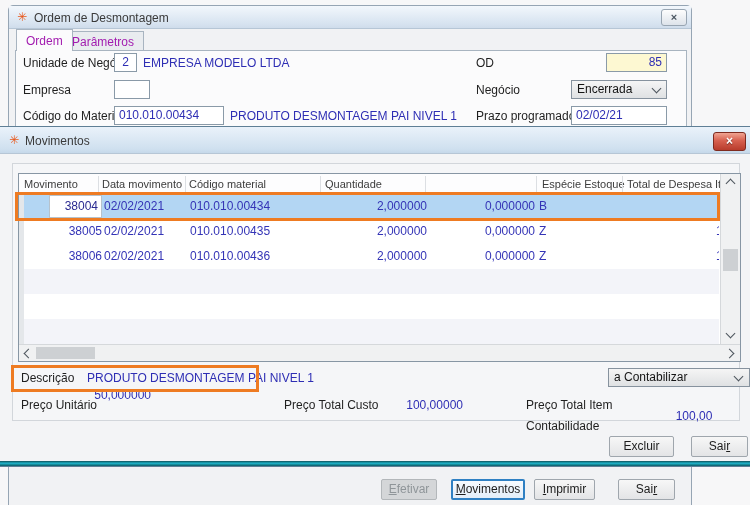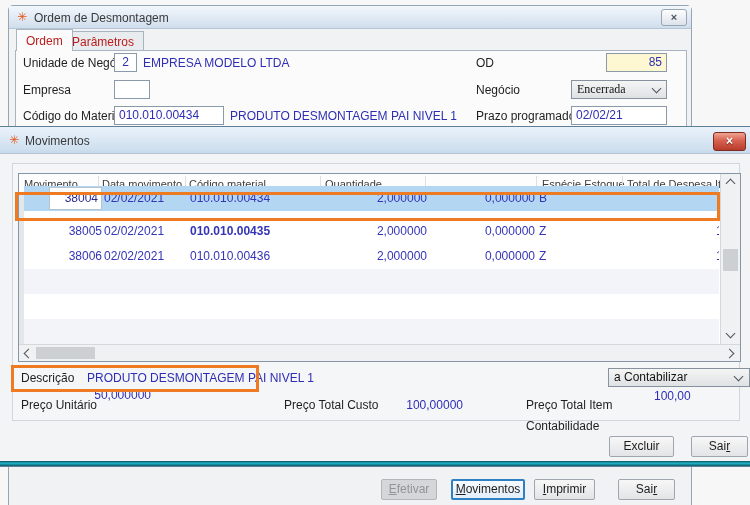--- a/index.html
+++ b/index.html
@@ -32,21 +32,21 @@
   .win-title { position:absolute; top:4px; height:16px; line-height:16px; color:#3a3a3a; }
   .app-icon { position:absolute; top:3px; width:14px; height:16px; line-height:16px;
               color:#e8581c; font-size:12px; font-weight:bold; text-align:center; }
 
   .ordem-win { position:absolute; left:8px; top:5px; width:684px; height:505px;
                background:#f1f2f4; border:1px solid #96a5b4; border-radius:5px 5px 0 0; z-index:1; }
   .close-gray { position:absolute; left:652px; top:3px; width:26px; height:17px;
                 background:linear-gradient(#fdfdfd,#dde3ea); border:1px solid #98a5b2; border-radius:3px;
                 text-align:center; line-height:15px; font-size:11px; font-weight:bold; color:#4a5560; }
   .tab { position:absolute; height:20px; line-height:20px; padding:0 9px; top:25px;
-         border:1px solid #a8b4c0; border-bottom:none; background:#e9ecef; color:#b91c1c; }
+         border:1px solid #a8b4c0; border-bottom:none; background:#e9ecef; color:#a21caf; }
   .tab.active { top:23px; height:22px; line-height:22px; background:#fbfbfc; z-index:3; }
   .pane { position:absolute; left:6px; top:44px; width:672px; height:411px;
           background:#fbfbfc; border:1px solid #a8b4c0; }
 
   .mov-win { position:absolute; left:-2px; top:126px; width:754px; height:341px;
              background:#f3f4f6; border:1px solid #5f7f96; z-index:2; }
   .mov-win .titlebar { height:27px; background:linear-gradient(#eaf2fa,#cfe0ef 85%,#c5d8ea); }
   .close-red { position:absolute; left:714px; top:5px; width:33px; height:19px;
                background:linear-gradient(#f0a492,#d7604f 45%,#b83c2c); border:1px solid #7e2a1f; border-radius:3px;
                text-align:center; line-height:17px; font-size:12px; font-weight:bold; color:#fff;
@@ -106,21 +106,21 @@
     <div class="field" style="left:105px; top:74px; width:36px;"></div>
 
     <div class="label" style="left:14px; top:101px;">Código do Material</div>
     <div class="field" style="left:105px; top:100px; width:110px;">010.010.00434</div>
     <div class="label blue" style="left:221px; top:101px;">PRODUTO DESMONTAGEM PAI NIVEL 1</div>
 
     <div class="label" style="left:467px; top:48px;">OD</div>
     <div class="field" style="left:597px; top:47px; width:61px; background:#fdf8d2; text-align:right;">85</div>
 
     <div class="label" style="left:467px; top:75px;">Negócio</div>
-    <div class="combo" style="left:562px; top:74px; width:96px;font-family:Liberation Serif, serif;">
+    <div class="combo" style="left:562px; top:74px; width:96px;">
       <span>Encerrada</span>
       <span class="chev down" style="right:6px; top:4px;"></span>
     </div>
 
     <div class="label" style="left:467px; top:101px;">Prazo programado</div>
     <div class="field" style="left:562px; top:100px; width:96px;">02/02/21</div>
 
     <div class="btn disabled" style="left:372px; top:473px; width:56px;">
       <span></span><span class="mn">E</span><span>fetivar</span>
     </div>
@@ -155,33 +155,33 @@
         <span class="hcell" style="left:608px;">Total de Despesa Item</span>
         <span class="hsep" style="left:79px;"></span>
         <span class="hsep" style="left:166px;"></span>
         <span class="hsep" style="left:301px;"></span>
         <span class="hsep" style="left:406px;"></span>
         <span class="hsep" style="left:517px;"></span>
         <span class="hsep" style="left:603px;"></span>
       </div>
       <div class="rowsel-strip"></div>
 
-      <div class="grow rowsel" style="top:12px;text-decoration:underline;">
+      <div class="grow rowsel" style="top:20px;text-decoration:underline;">
         <div class="editcell">38004</div>
         <span class="cell" style="left:80px;">02/02/2021</span>
         <span class="cell" style="left:166px;">010.010.00434</span>
         <span class="cell num" style="left:306px; width:97px;">2,000000</span>
         <span class="cell num" style="left:411px; width:100px;">0,000000</span>
         <span class="cell" style="left:515px;">B</span>
       </div>
 
       <div class="grow" style="top:45px;">
         <span class="cell num" style="left:8px; width:70px;">38005</span>
         <span class="cell" style="left:80px;">02/02/2021</span>
-        <span class="cell" style="left:166px;font-weight:bold;">010.010.00435</span>
+        <span class="cell" style="left:166px;">010.010.00435</span>
         <span class="cell num" style="left:306px; width:97px;">2,000000</span>
         <span class="cell num" style="left:411px; width:100px;">0,000000</span>
         <span class="cell" style="left:515px;">Z</span>
         <span class="clipmark">1</span>
       </div>
 
       <div class="grow" style="top:70px;">
         <span class="cell num" style="left:8px; width:70px;">38006</span>
         <span class="cell" style="left:80px;">02/02/2021</span>
         <span class="cell" style="left:166px;">010.010.00436</span>
@@ -223,21 +223,21 @@
     <div class="combo" style="left:609px; top:241px; width:142px;">
       <span>a Contabilizar</span>
       <span class="chev down" style="right:7px; top:4px;"></span>
     </div>
 
     <div class="label" style="left:22px; top:269px;">Preço Unitário</div>
     <div class="label blue" style="left:60px; top:259px; width:92px; text-align:right;">50,000000</div>
     <div class="label" style="left:285px; top:269px;">Preço Total Custo</div>
     <div class="label blue" style="left:380px; top:269px; width:84px; text-align:right;">100,00000</div>
     <div class="label" style="left:527px; top:269px;">Preço Total Item</div>
-    <div class="label blue" style="left:655px; top:260px; width:80px; text-align:left;">100,00</div>
+    <div class="label blue" style="left:655px; top:280px; width:80px; text-align:center;">100,00</div>
 
     <div class="btn" style="left:610px; top:309px; width:65px;">
       <span>Excluir</span><span class="mn"></span><span></span>
     </div>
     <div class="btn" style="left:692px; top:309px; width:57px;">
       <span>Sai</span><span class="mn">r</span><span></span>
     </div>
 
     <div class="teal-band"></div>
 

